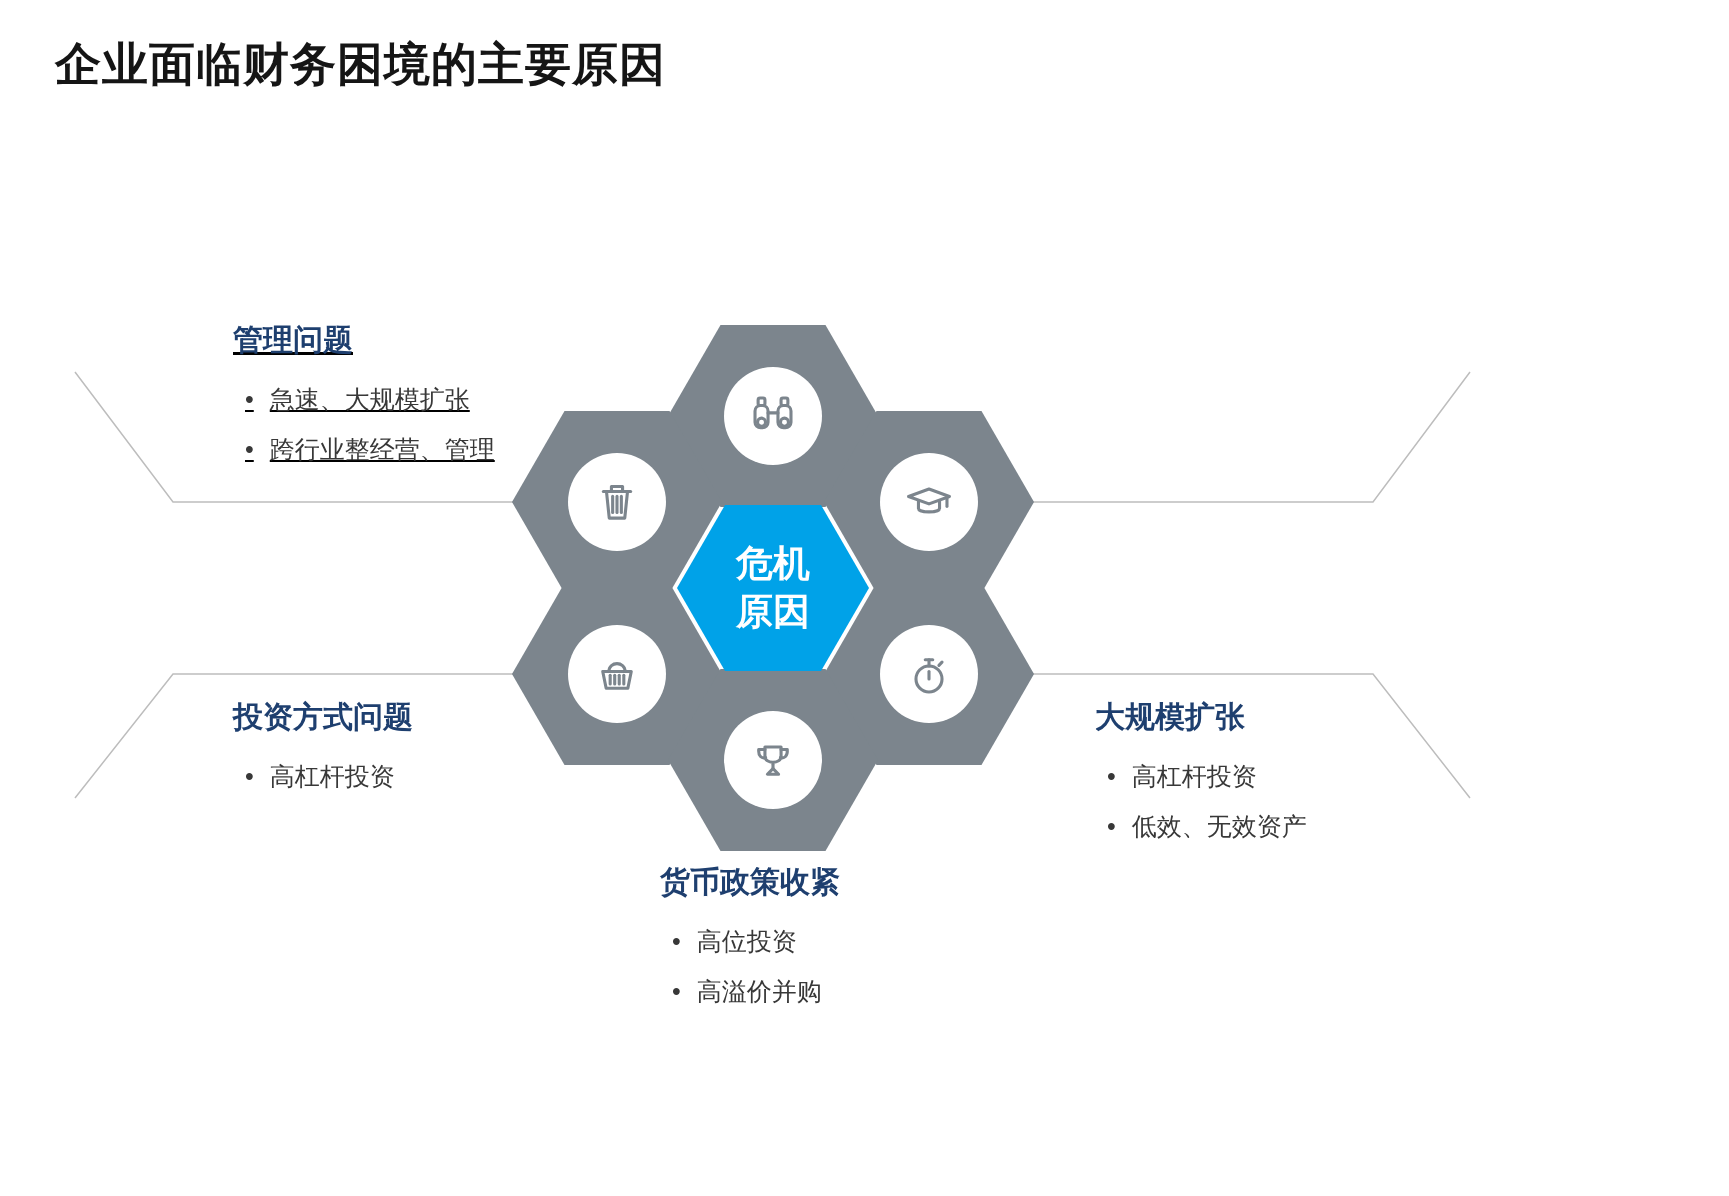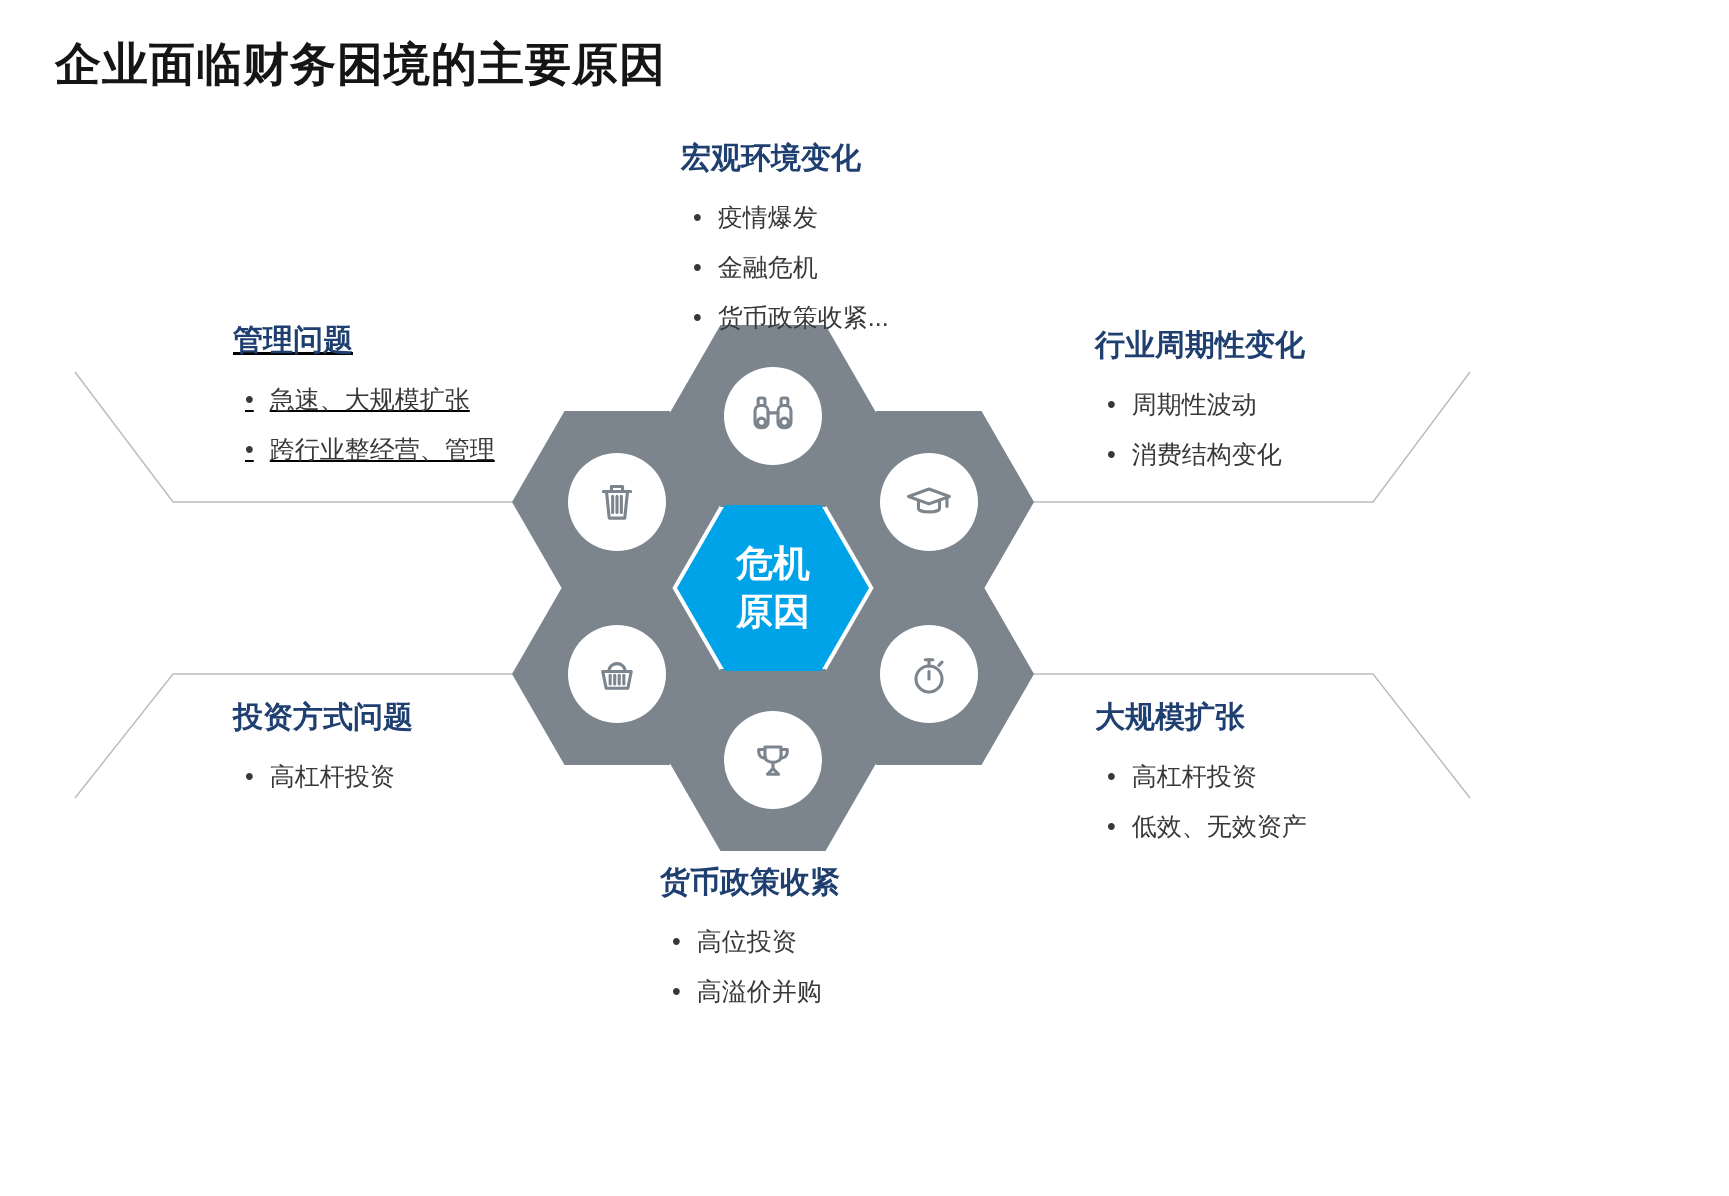--- a/index.html
+++ b/index.html
@@ -163,58 +163,33 @@
         <path d="M50 64 l-9 9 h18 z"></path>
       </svg>
     </div>
   </div>
 
   <div class="hex blue hex-center">
     <div class="center-label">危机
 原因</div>
   </div>
 
-  <section class="callout sec-macro">
-    <h2>宏观环境变化</h2>
-    <ul>
-      <li>
-          <span>疫情爆发</span>
-        </li>
-      <li>
-          <span>金融危机</span>
-        </li>
-      <li>
-          <span>货币政策收紧...</span>
-        </li>
-    </ul>
-  </section>
 
   <section class="callout sec-management">
     <h2>管理问题</h2>
     <ul>
       <li>
           <span>急速、大规模扩张</span>
         </li>
       <li>
           <span>跨行业整经营、管理</span>
         </li>
     </ul>
   </section>
 
-  <section class="callout sec-industry">
-    <h2>行业周期性变化</h2>
-    <ul>
-      <li>
-          <span>周期性波动</span>
-        </li>
-      <li>
-          <span>消费结构变化</span>
-        </li>
-    </ul>
-  </section>
 
   <section class="callout sec-invest-method">
     <h2>投资方式问题</h2>
     <ul>
       <li>
           <span>高杠杆投资</span>
         </li>
     </ul>
   </section>
 

